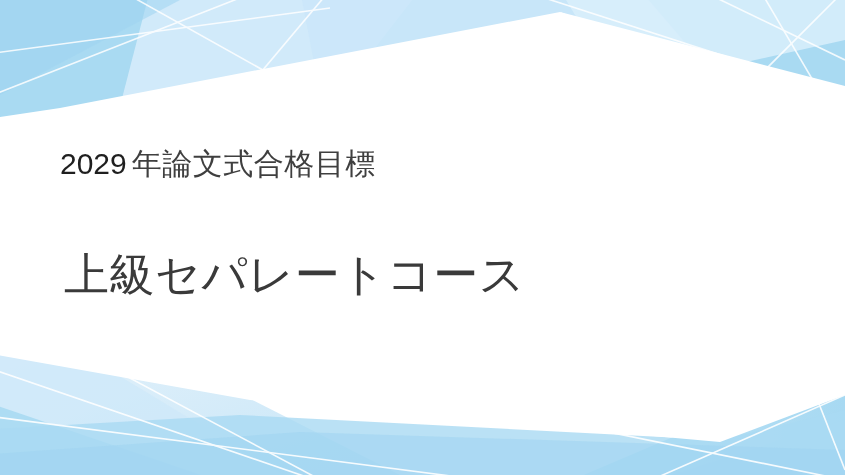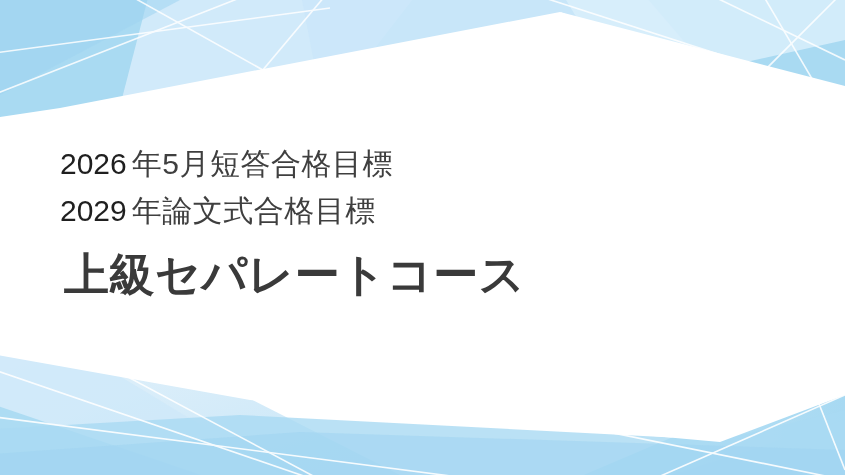--- a/index.html
+++ b/index.html
@@ -60,21 +60,21 @@
   }
 
   .main-title {
     position: absolute;
     left: 64px;
     top: 247px;
     font-size: 45px;
     line-height: 56px;
     white-space: nowrap;
     color: #3a3a3a;
-    font-weight: 700;
+    font-weight: 400;
     letter-spacing: 0.5px;
   }
 </style>
 </head>
 <body>
 
 <div class="slide">
 
   <svg class="bg-layer" viewBox="0 0 845 475" width="845" height="475" preserveAspectRatio="none">
     <defs>
@@ -144,23 +144,20 @@
         <line x1="790" y1="330" x2="845" y2="470"></line>
         <line x1="700" y1="420" x2="845" y2="330"></line>
       </g>
     </g>
   </svg>
 
   <div class="content">
 
     <div class="subtitle-block">
       <div class="subtitle-line">
-        <span class="yr">2026</span><span>年5月短答合格目標</span>
-      </div>
-      <div class="subtitle-line">
         <span class="yr">2029</span><span>年論文式合格目標</span>
       </div>
     </div>
 
     <div class="main-title">上級セパレートコース</div>
 
   </div>
 </div>
 
 </body></html>

